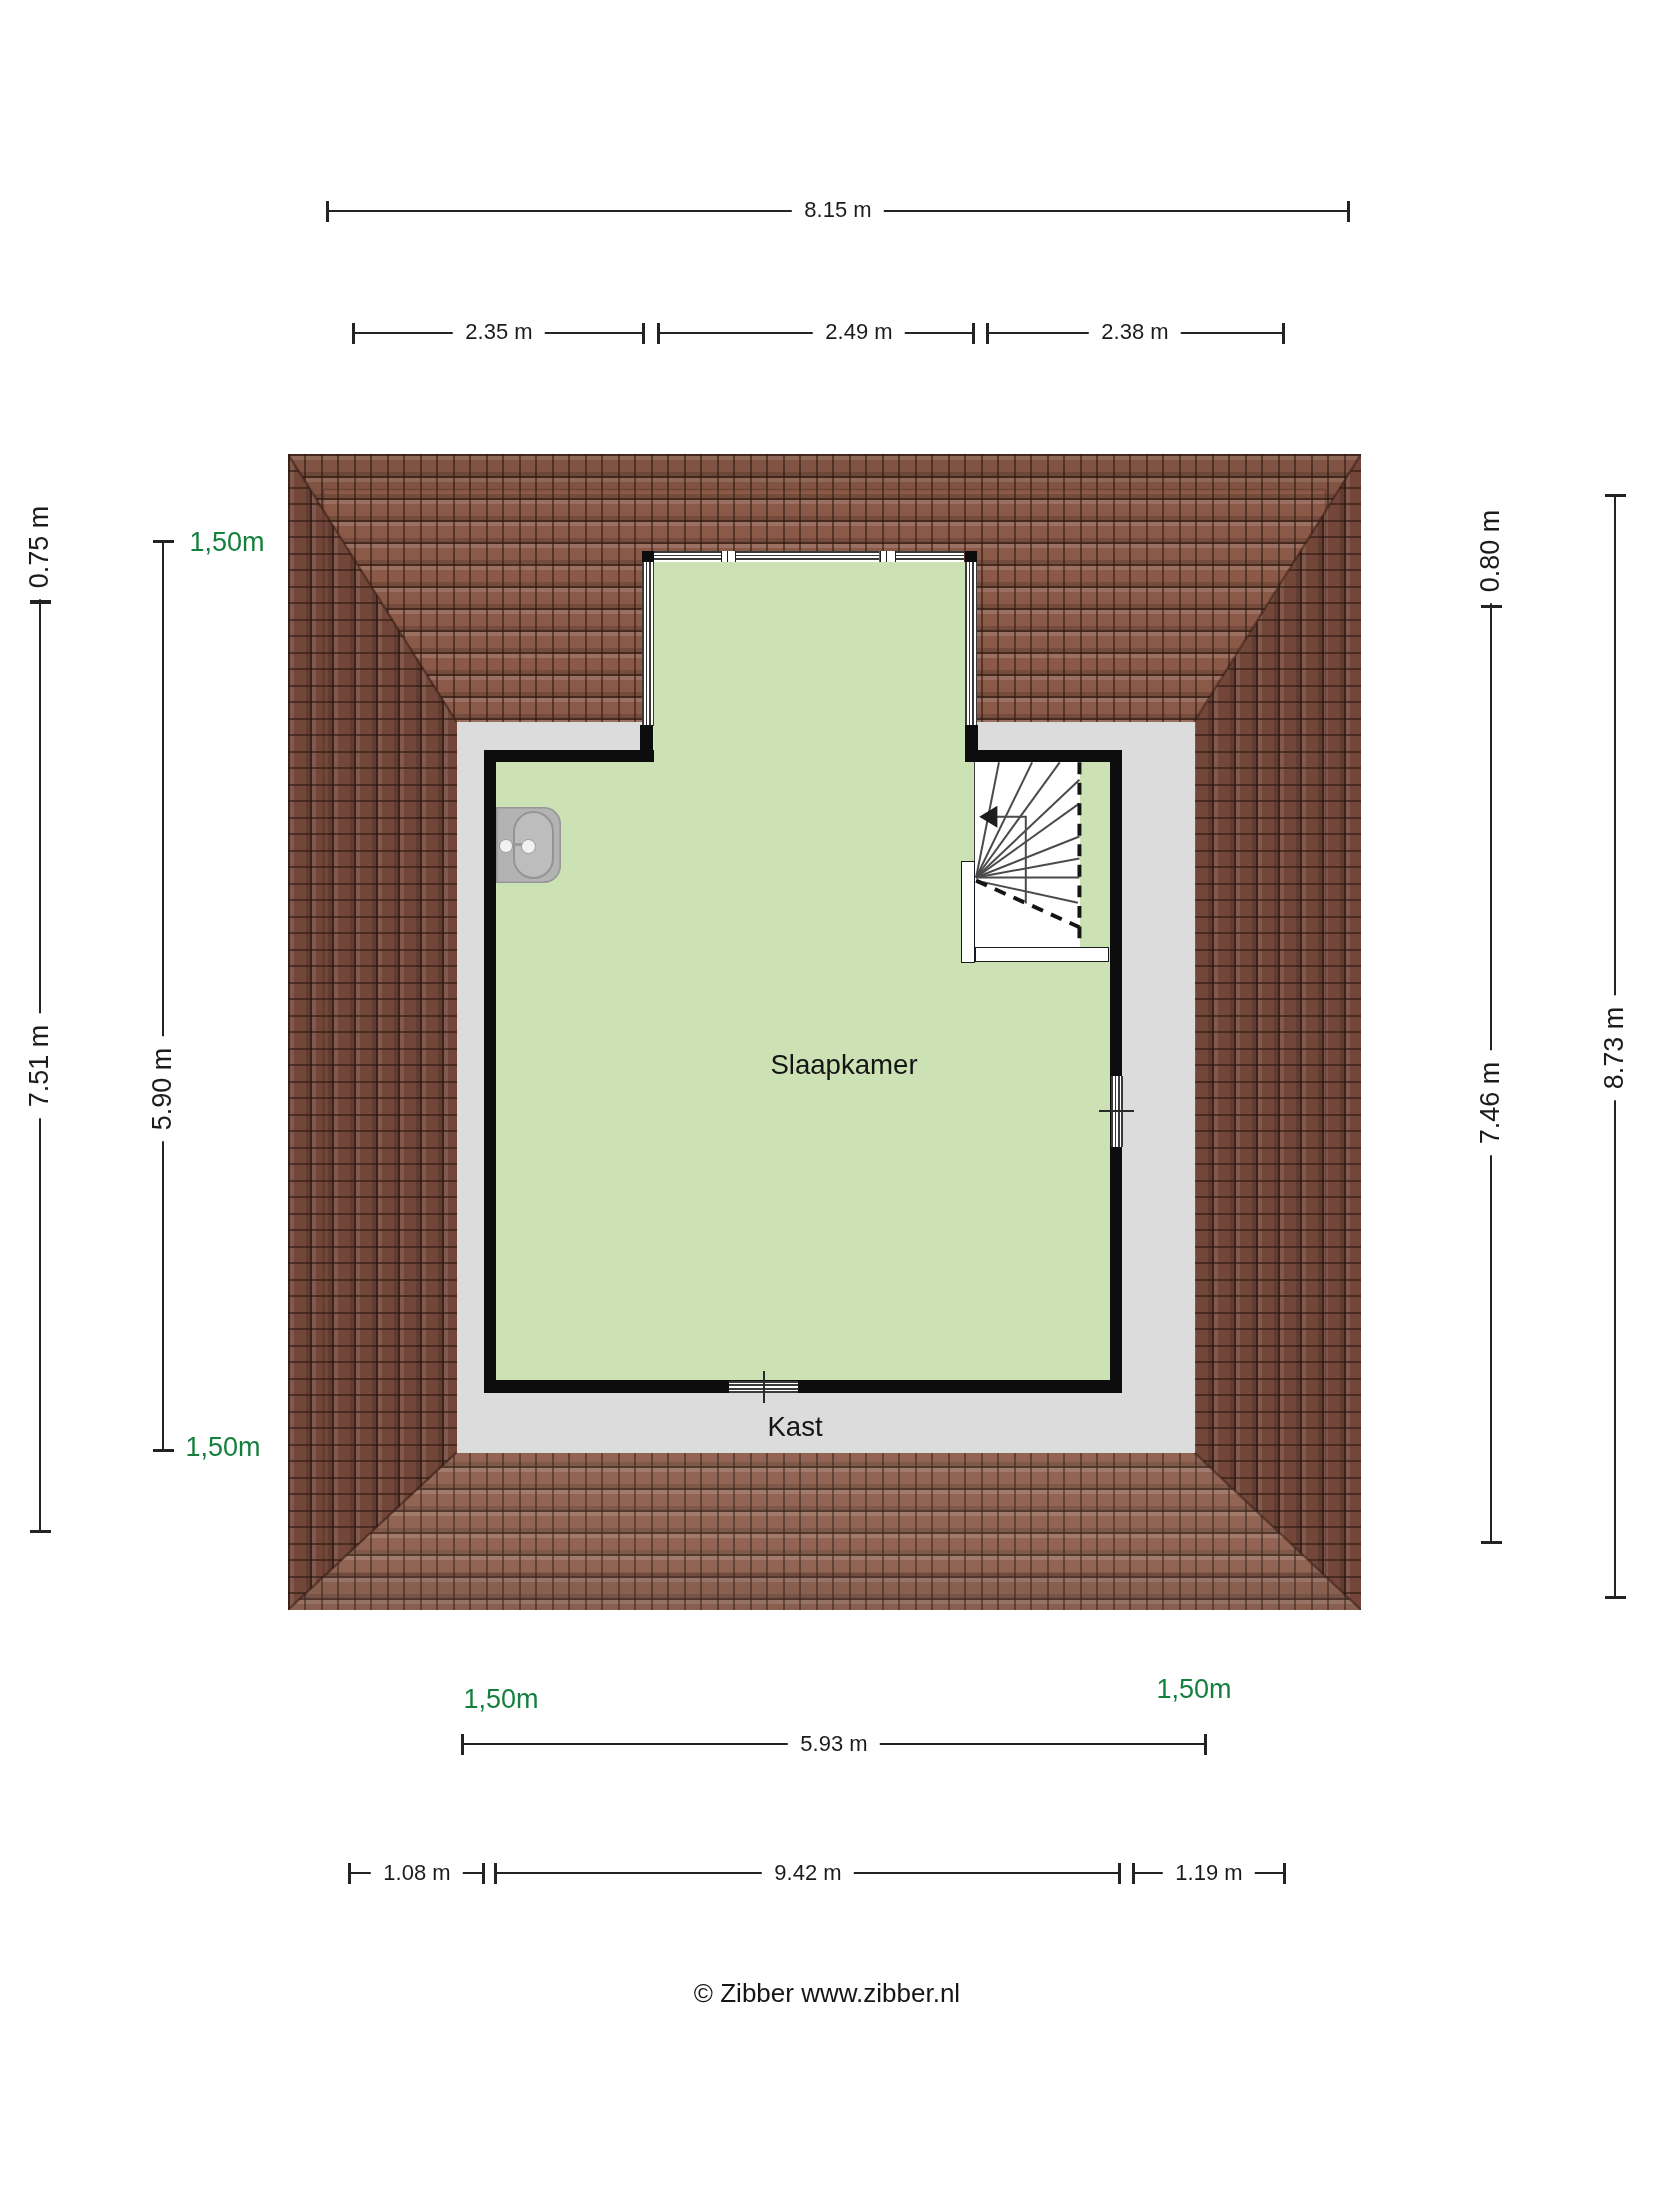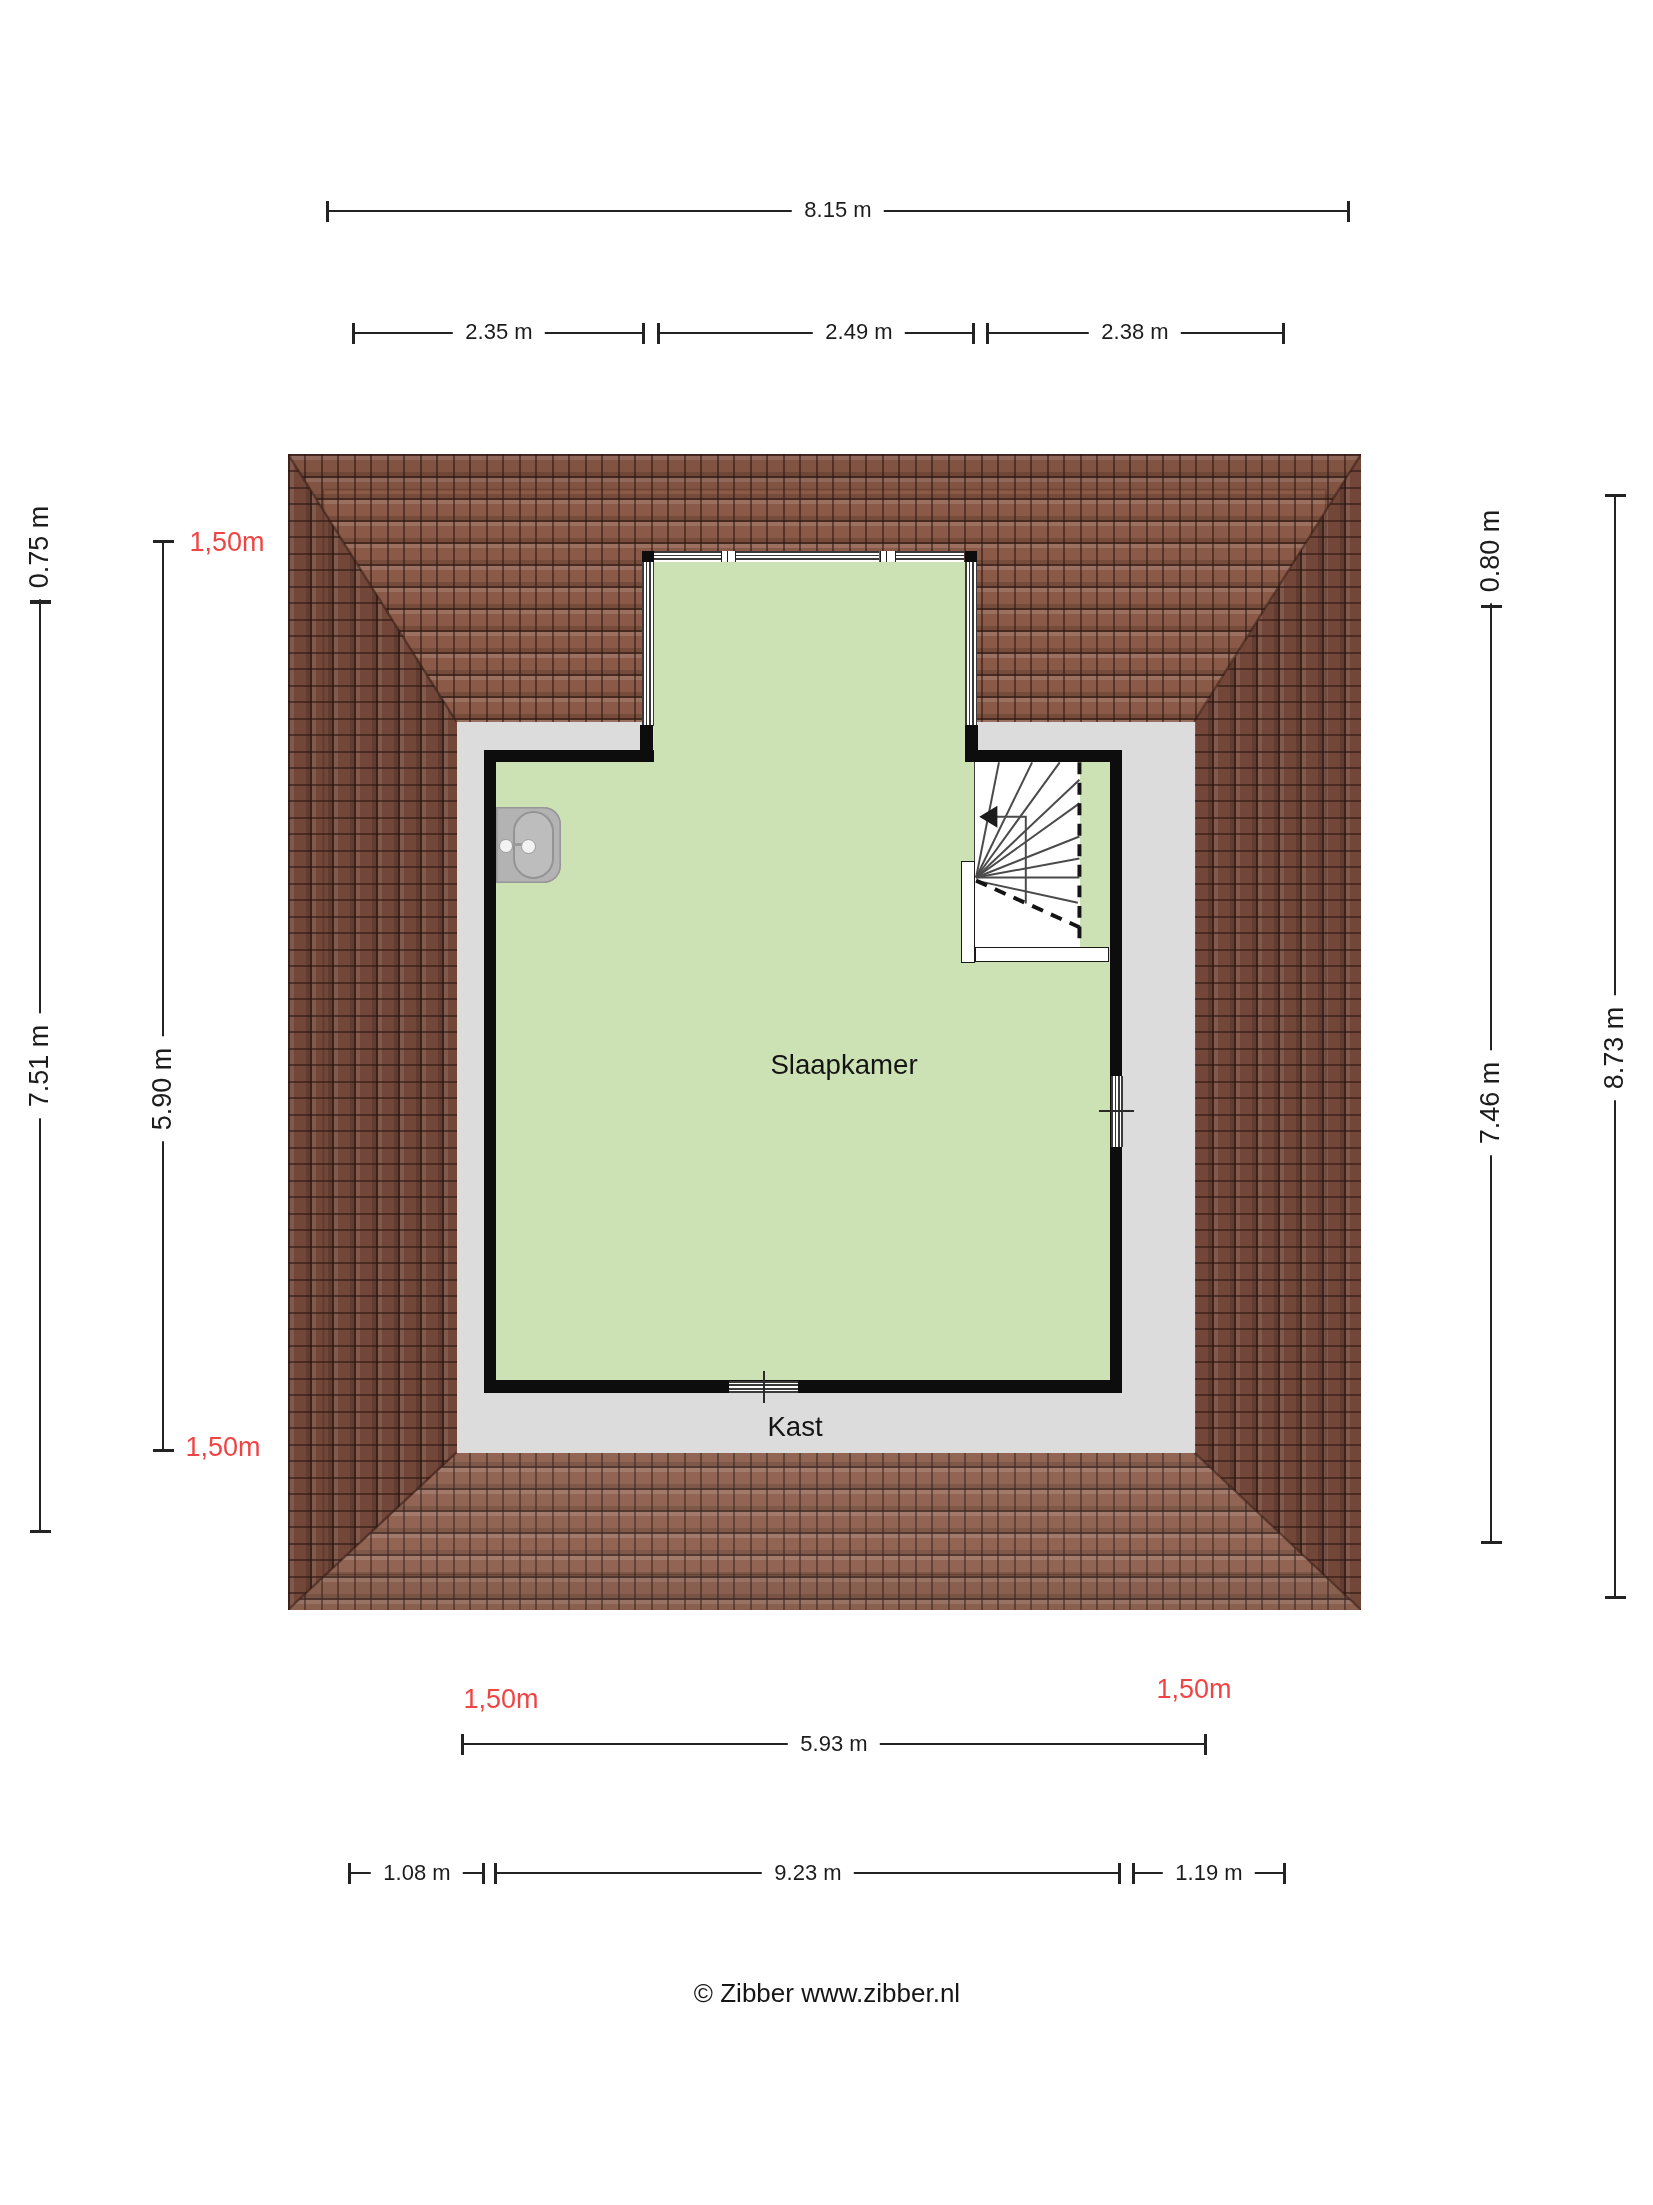--- a/index.html
+++ b/index.html
@@ -12,21 +12,21 @@
   .dim-h::before{left:-0.8px;}
   .dim-h::after{right:-0.8px;}
   .dim-v{position:absolute;width:0;border-left:2.4px solid #232323;}
   .dim-v::before,.dim-v::after{content:"";position:absolute;height:2.4px;width:20.5px;background:#232323;left:-11px;}
   .dim-v::before{top:-0.8px;}
   .dim-v::after{bottom:-0.8px;}
   .dlab{position:absolute;transform:translate(-50%,-50%);background:#fff;padding:1.6px 12.6px;
         font-size:22px;white-space:nowrap;color:#1c1c1c;}
   .vlab{position:absolute;transform:translate(-50%,-50%) rotate(-90deg);background:#fff;padding:1.6px 11px;
         font-size:27px;white-space:nowrap;color:#1c1c1c;}
-  .freelab{position:absolute;transform:translate(-50%,-50%);font-size:27px;white-space:nowrap;color:#ef4444;}
+  .freelab{position:absolute;transform:translate(-50%,-50%);font-size:27px;white-space:nowrap;color:#15803d;}
 
   
   .roof{position:absolute;left:288px;top:454px;width:1073px;height:1156px;
         background-color:#8a5947;
         background-image:
           repeating-linear-gradient(90deg, rgba(43,22,16,0.55) 0px, rgba(43,22,16,0.55) 1.6px, rgba(0,0,0,0) 1.6px, rgba(0,0,0,0) 16.5px),
           repeating-linear-gradient(180deg, rgba(36,17,12,0.65) 0px, rgba(36,17,12,0.65) 2.4px, rgba(255,255,255,0.14) 2.4px, rgba(255,255,255,0.14) 6.3px, rgba(0,0,0,0) 6.3px, rgba(0,0,0,0) 18px, rgba(0,0,0,0.15) 18px, rgba(0,0,0,0.15) 22px);
         box-shadow: inset 0 0 0 35px rgba(30,15,10,0.08);}
   .roof-side{position:absolute;left:0;top:0;width:100%;height:100%;
         background-color:#7f4f3f;
@@ -175,20 +175,20 @@
 
   <div class="freelab" style="left:501px;top:1699px;">1,50m</div>
   <div class="freelab" style="left:1194px;top:1689px;">1,50m</div>
 
   <div class="dim-h" style="left:462px;top:1743px;width:744px;"></div>
   <div class="dlab" style="left:834px;top:1744px;">5.93 m</div>
 
   <div class="dim-h" style="left:349px;top:1872px;width:135px;"></div>
   <div class="dlab" style="left:417px;top:1873px;">1.08 m</div>
   <div class="dim-h" style="left:495px;top:1872px;width:625px;"></div>
-  <div class="dlab" style="left:808px;top:1873px;">9.23 m</div>
+  <div class="dlab" style="left:808px;top:1873px;">9.42 m</div>
   <div class="dim-h" style="left:1133px;top:1872px;width:152px;"></div>
   <div class="dlab" style="left:1209px;top:1873px;">1.19 m</div>
 
   <div class="footer" style="top:1978px;">© Zibber www.zibber.nl</div>
 
 </div>
 
 
 </body></html>

